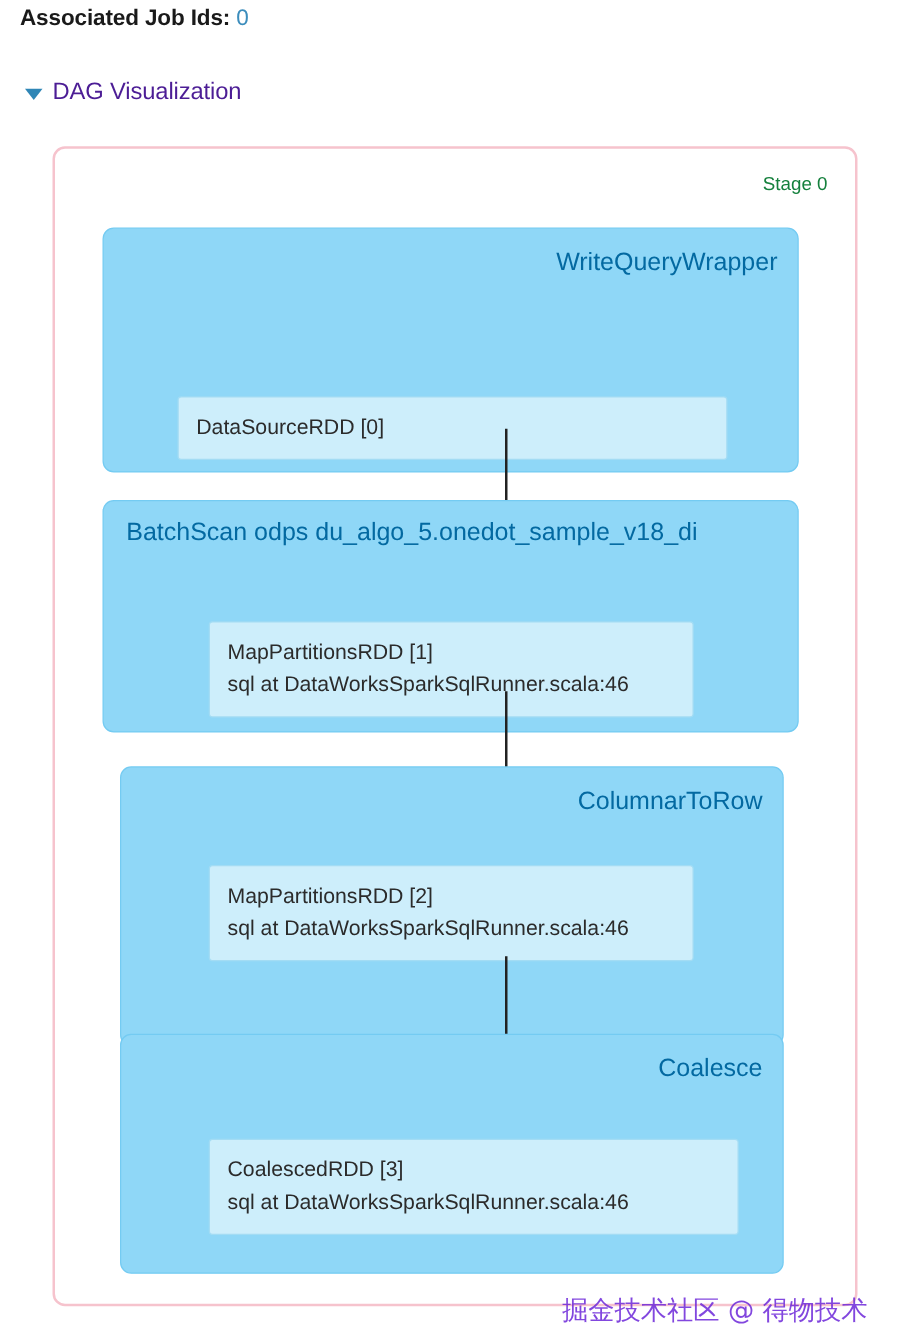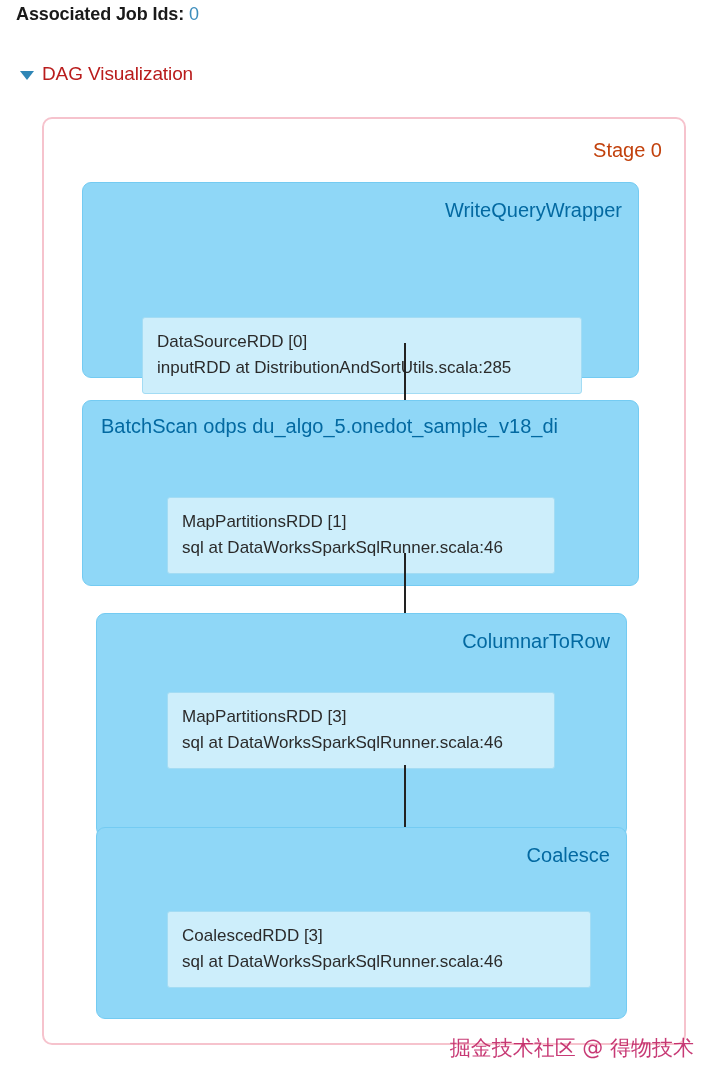--- a/index.html
+++ b/index.html
@@ -43,41 +43,41 @@
   }
   #dag-toggle .tri {
     width: 0; height: 0;
     border-left: 7px solid transparent;
     border-right: 7px solid transparent;
     border-top: 9px solid #2f86b6;
     margin-top: 2px;
   }
   #dag-toggle .lbl {
     font-size: 19px;
-    color: #b91c1c;
+    color: #4c1d95;
     letter-spacing: -0.1px;
   }
 
   
   #stage-box {
     position: absolute;
     left: 42px;
     top: 117px;
     width: 644px;
     height: 928px;
     border: 2px solid #f6c3cd;
     border-radius: 10px;
     background: #ffffff;
   }
   #stage-title {
     position: absolute;
     right: 22px;
     top: 20px;
-    font-size: 20px;
-    color: #c2410c;
+    font-size: 15px;
+    color: #15803d;
     white-space: nowrap;
   }
 
   
   .op-box {
     position: absolute;
     background: #8fd7f7;
     border: 1px solid #74cbf2;
     border-radius: 9px;
   }
@@ -127,21 +127,21 @@
     border-right: 8px solid transparent;
     border-top: 14px solid #222222;
   }
 
   
   #watermark {
     position: absolute;
     right: 28px;
     bottom: 12px;
     font-size: 21px;
-    color: #be185d;
+    color: #6d28d9;
     font-family: "DejaVu Sans", sans-serif;
     white-space: nowrap;
     opacity: 0.85;
   }
 </style>
 </head>
 <body>
 
 <div id="assoc-jobs">
   <span>Associated Job Ids:</span>
@@ -154,21 +154,20 @@
 </div>
 
 <div id="stage-box">
 
   <div id="stage-title">Stage 0</div>
 
   <div class="op-box" style="left:38px; top:63px; width:557px; height:196px;">
     <div class="op-label right">WriteQueryWrapper</div>
     <div class="rdd-node" style="left:59px; top:134px; width:440px;">
       <div class="rdd-line">DataSourceRDD [0]</div>
-      <div class="rdd-line">inputRDD at DistributionAndSortUtils.scala:285</div>
     </div>
   </div>
 
   <div class="arrow" style="top:224px; height:122px;">
     <div class="shaft" style="height:108px;"></div>
     <div class="head" style="top:106px;"></div>
   </div>
 
   <div class="op-box" style="left:38px; top:281px; width:557px; height:186px;text-decoration:underline;">
     <div class="op-label left">BatchScan odps du_algo_5.onedot_sample_v18_di</div>
@@ -179,21 +178,21 @@
   </div>
 
   <div class="arrow" style="top:434px; height:124px;">
     <div class="shaft" style="height:110px;"></div>
     <div class="head" style="top:108px;"></div>
   </div>
 
   <div class="op-box" style="left:52px; top:494px; width:531px; height:224px;">
     <div class="op-label right">ColumnarToRow</div>
     <div class="rdd-node" style="left:70px; top:78px; width:388px;">
-      <div class="rdd-line">MapPartitionsRDD [3]</div>
+      <div class="rdd-line">MapPartitionsRDD [2]</div>
       <div class="rdd-line">sql at DataWorksSparkSqlRunner.scala:46</div>
     </div>
   </div>
 
   <div class="arrow" style="top:646px; height:128px;">
     <div class="shaft" style="height:114px;"></div>
     <div class="head" style="top:112px;"></div>
   </div>
 
   <div class="op-box" style="left:52px; top:708px; width:531px; height:192px;">

